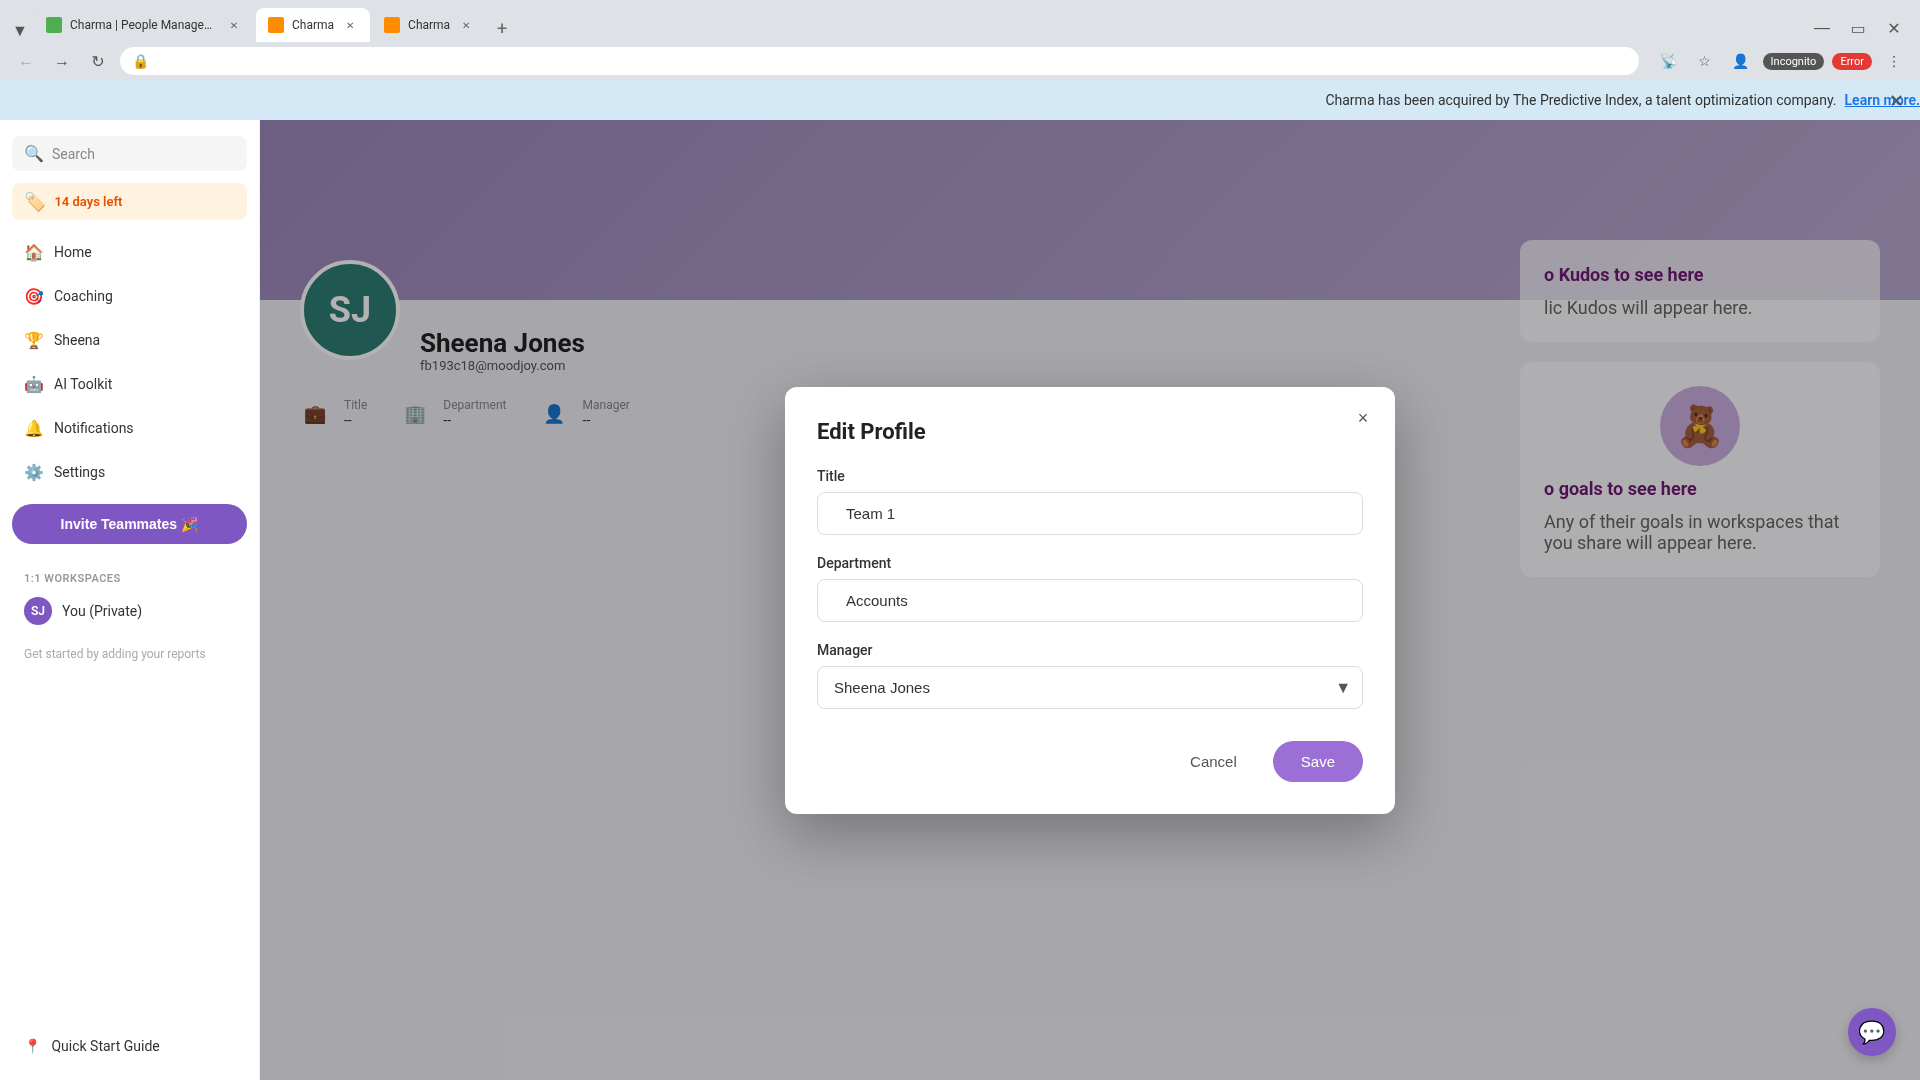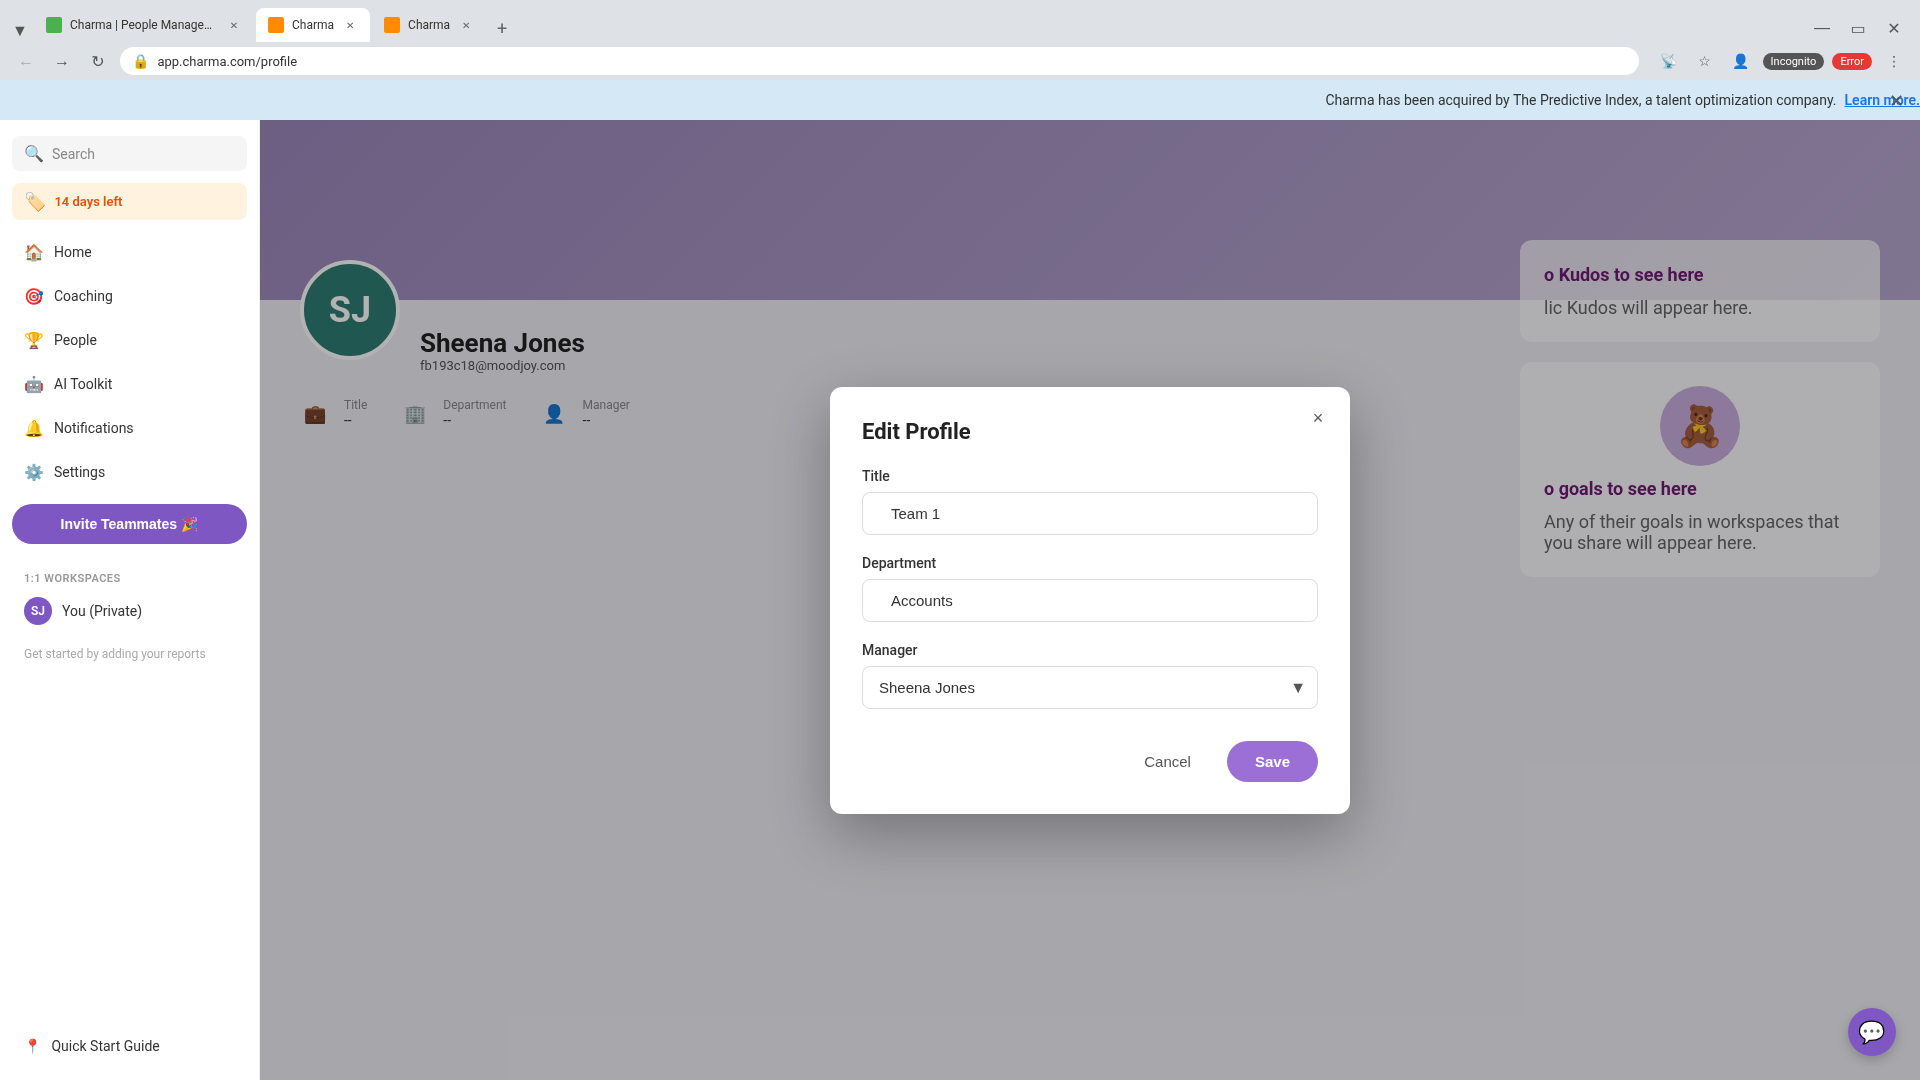--- a/index.html
+++ b/index.html
@@ -66,35 +66,35 @@
     .profile-field { display: flex; align-items: center; gap: 12px; }
     .field-icon { width: 32px; height: 32px; display: flex; align-items: center; justify-content: center; color: #888; font-size: 18px; }
     .field-content { }
     .field-label { font-size: 12px; color: #888; }
     .field-value { font-size: 14px; color: #333; }
 
     
     .modal-backdrop { position: absolute; top: 0; left: 0; right: 0; bottom: 0; background: rgba(0,0,0,0.3); display: flex; align-items: center; justify-content: center; z-index: 100; }
 
     
-    .modal { background: #fff; border-radius: 12px; width: 520px; padding: 32px; position: relative; box-shadow: 0 20px 60px rgba(0,0,0,0.3); }
+    .modal { background: #fff; border-radius: 12px; width: 610px; padding: 32px; position: relative; box-shadow: 0 20px 60px rgba(0,0,0,0.3); }
     .modal-title { font-size: 22px; font-weight: 700; color: #222; margin-bottom: 24px; }
     .modal-close { position: absolute; top: 16px; right: 16px; width: 32px; height: 32px; border-radius: 50%; border: none; background: none; cursor: pointer; font-size: 18px; color: #555; display: flex; align-items: center; justify-content: center; }
 
     .form-group { margin-bottom: 20px; }
     .form-label { font-size: 14px; color: #333; margin-bottom: 8px; display: block; font-weight: 500; }
     .form-input { width: 100%; padding: 12px 28px; border: 1px solid #ddd; border-radius: 8px; font-size: 15px; color: #333; outline: none; }
 
     .form-select-wrapper { position: relative; }
     .form-select { width: 100%; padding: 12px 16px; border: 1px solid #ddd; border-radius: 8px; font-size: 15px; color: #333; outline: none; appearance: none; background: #fff; cursor: pointer; }
     .select-arrow { position: absolute; right: 12px; top: 50%; transform: translateY(-50%); color: #555; pointer-events: none; }
 
     .modal-actions { display: flex; justify-content: flex-end; gap: 12px; margin-top: 32px; }
     .btn-cancel { padding: 12px 24px; border: none; background: none; border-radius: 24px; font-size: 15px; color: #555; cursor: pointer; }
-    .btn-save { padding: 12px 28px; border: none; background: #9c6fd6; border-radius: 24px; font-size: 15px; color: #fff; cursor: pointer; font-weight: 700; }
+    .btn-save { padding: 12px 28px; border: none; background: #9c6fd6; border-radius: 24px; font-size: 15px; color: #fff; cursor: pointer; font-weight: 400; }
 
     
     .right-panels { position: absolute; right: 40px; top: 120px; width: 360px; }
     .panel { background: rgba(255,255,255,0.7); border-radius: 12px; padding: 24px; margin-bottom: 20px; }
     .panel-title { font-size: 18px; font-weight: 700; color: #701a75; margin-bottom: 12px; }
     .panel-text { font-size: 18px; color: #666; }
 
     
     .chat-bubble { position: fixed; bottom: 24px; right: 24px; width: 48px; height: 48px; border-radius: 50%; background: #7e57c2; display: flex; align-items: center; justify-content: center; color: #fff; font-size: 22px; cursor: pointer; box-shadow: 0 4px 12px rgba(0,0,0,0.2); z-index: 200; }
 
@@ -128,21 +128,20 @@
       <button class="nav-btn">▭</button>
       <button class="nav-btn">✕</button>
     </div>
   </div>
   <div class="address-bar-row">
     <button class="nav-btn disabled">←</button>
     <button class="nav-btn">→</button>
     <button class="nav-btn">↻</button>
     <div class="address-bar">
       <span style="color:#888;font-size:14px;">🔒</span>
-      <span class="address-text">app.charma.com/profile</span>
     </div>
     <div class="browser-icons">
       <button class="browser-icon-btn">📡</button>
       <button class="browser-icon-btn">☆</button>
       <button class="browser-icon-btn">👤</button>
       <span class="incognito-badge">Incognito</span>
       <span class="error-badge">Error</span>
       <button class="browser-icon-btn">⋮</button>
     </div>
   </div>
@@ -170,21 +169,21 @@
     <div class="nav-item">
       <span class="nav-item-icon">🏠</span>
       <span>Home</span>
     </div>
     <div class="nav-item">
       <span class="nav-item-icon">🎯</span>
       <span>Coaching</span>
     </div>
     <div class="nav-item">
       <span class="nav-item-icon">🏆</span>
-      <span>People</span>
+      <span>Sheena</span>
     </div>
     <div class="nav-item">
       <span class="nav-item-icon">🤖</span>
       <span>AI Toolkit</span>
     </div>
     <div class="nav-item">
       <span class="nav-item-icon">🔔</span>
       <span>Notifications</span>
     </div>
     <div class="nav-item">

